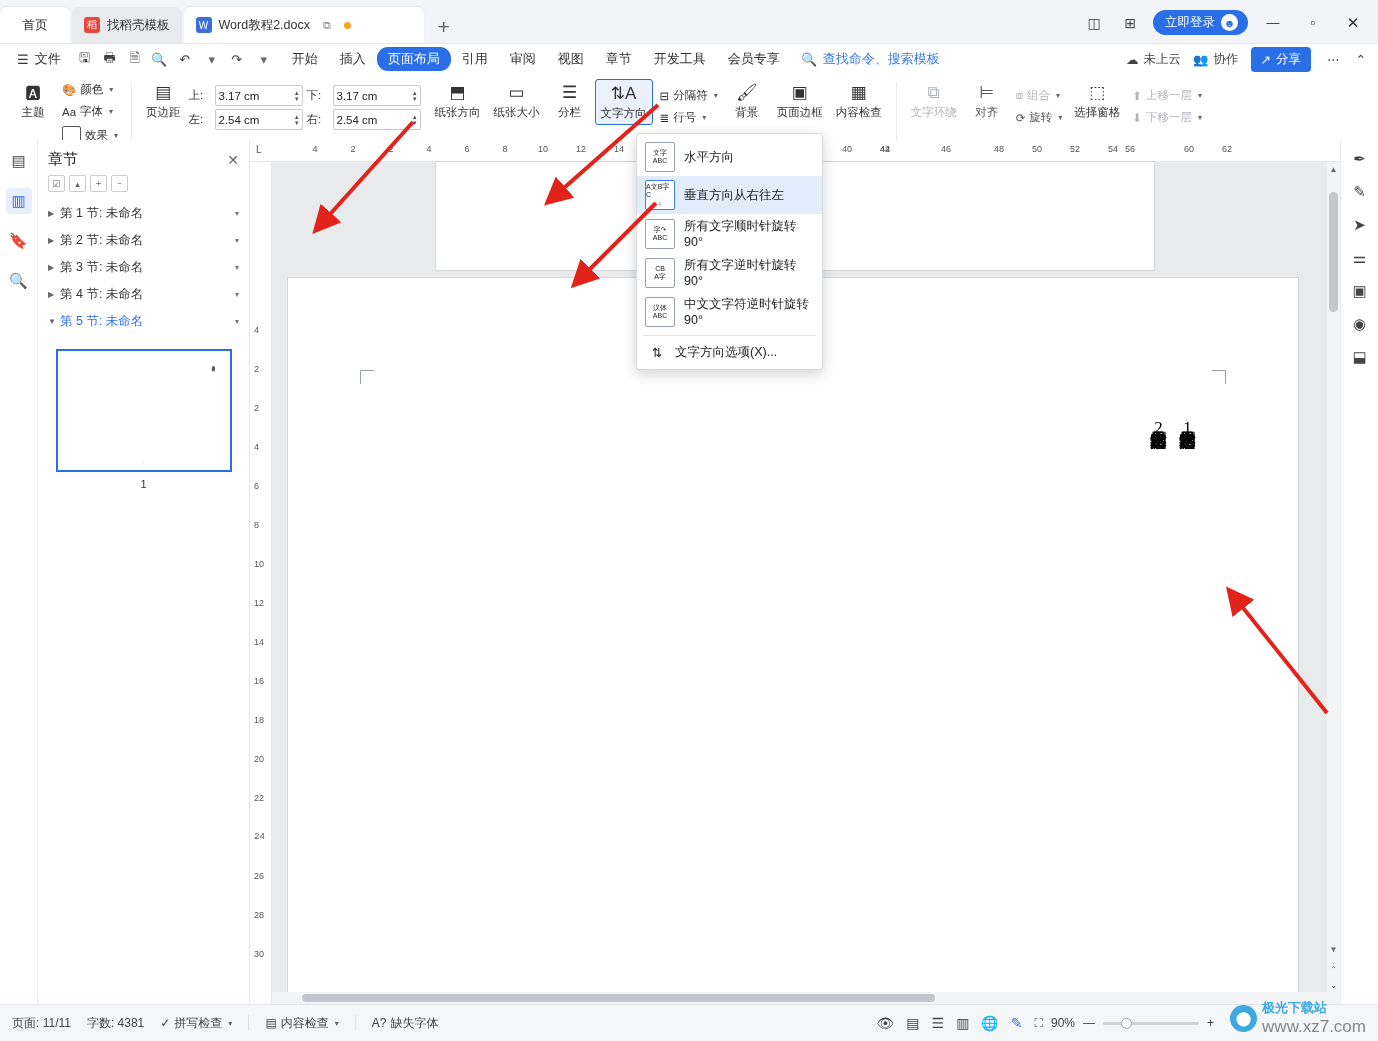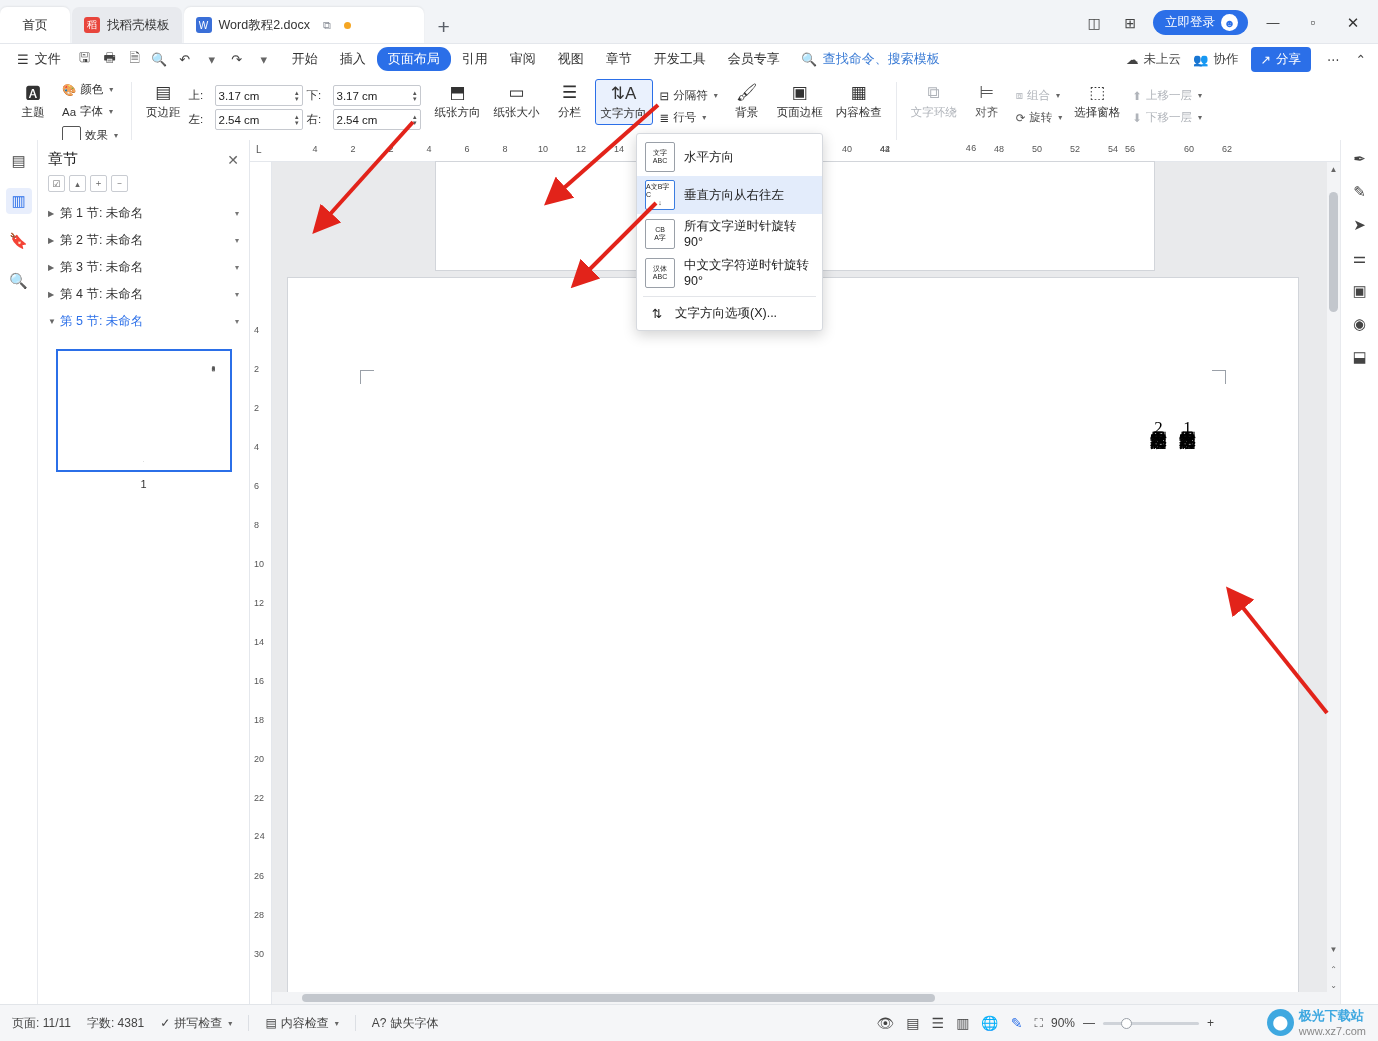--- a/index.html
+++ b/index.html
@@ -164,21 +164,21 @@
   .status .sep { width:1px; height:16px; background:#dcdfe4; }
   .status .right { margin-left:auto; display:flex; align-items:center; gap:12px; }
   .zoomctl { display:flex; align-items:center; gap:8px; }
   .zbar { width:96px; height:3px; background:#cfd3d9; border-radius:2px; position:relative; }
   .zbar .knob { position:absolute; left:18px; top:-4px; width:11px; height:11px;
       border-radius:50%; background:#fff; border:1px solid #9aa0a8; }
   .wm { position:absolute; right:12px; bottom:4px; display:flex; align-items:center; gap:5px; }
   .wm .circ { width:27px; height:27px; border-radius:50%; background:#3ea8e0; color:#fff;
       display:flex; align-items:center; justify-content:center; font-size:14px; }
   .wm .t1 { font-size:13px; color:#3ea8e0; font-weight:bold; }
-  .wm .t2 { font-size:11px; color:#888; }
+  .wm .t2 { font-size:17px; color:#888; }
 
   
   .dropdown {
     position:absolute; left:636px; top:133px; width:187px; background:#fff;
     border:1px solid #d6d9de; box-shadow:0 4px 14px rgba(0,0,0,.18); border-radius:3px;
     padding:4px 0; z-index:40;
   }
   .dd-item { display:flex; align-items:center; gap:9px; padding:4px 8px; font-size:12.5px; color:#222; }
   .dd-item.sel { background:#e3ecfb; }
   .dd-ico {
@@ -490,21 +490,21 @@
           <span class="m" style="left: 331px;">12</span>
           <span class="m" style="left: 369px;">14</span>
           <span class="m" style="left: 407px;">16</span>
           <span class="m" style="left: 445px;">32</span>
           <span class="m" style="left: 483px;">34</span>
           <span class="m" style="left: 521px;">36</span>
           <span class="m" style="left: 559px;">38</span>
           <span class="m" style="left: 597px;">40</span>
           <span class="m" style="left: 635px;">42</span>
           <span class="m" style="left: 635px;">44</span>
-          <span class="m" style="left: 721px; font-family: Liberation Mono, monospace;">46</span>
+          <span class="m" style="left: 696px;">46</span>
           <span class="m" style="left: 749px;">48</span>
           <span class="m" style="left: 787px;">50</span>
           <span class="m" style="left: 825px;">52</span>
           <span class="m" style="left: 863px;">54</span>
           <span class="m" style="left: 880px;">56</span>
           <span class="m" style="left: 939px;">60</span>
           <span class="m" style="left: 977px;">62</span>
         </div>
     </div>
 
@@ -573,20 +573,27 @@
         <span>ABC</span>
       </div>
     <span>水平方向</span>
   </div>
   <div class="dd-item sel">
     <div class="dd-ico sel2">
         <span>A文B字C</span>
         <span>↓</span>
       </div>
     <span>垂直方向从右往左</span>
+  </div>
+  <div class="dd-item">
+    <div class="dd-ico">
+        <span>字↷</span>
+        <span>ABC</span>
+      </div>
+    <span>所有文字顺时针旋转90°</span>
   </div>
   <div class="dd-item">
     <div class="dd-ico">
         <span>CB</span>
         <span>A字</span>
       </div>
     <span>所有文字逆时针旋转90°</span>
   </div>
   <div class="dd-item">
     <div class="dd-ico">

